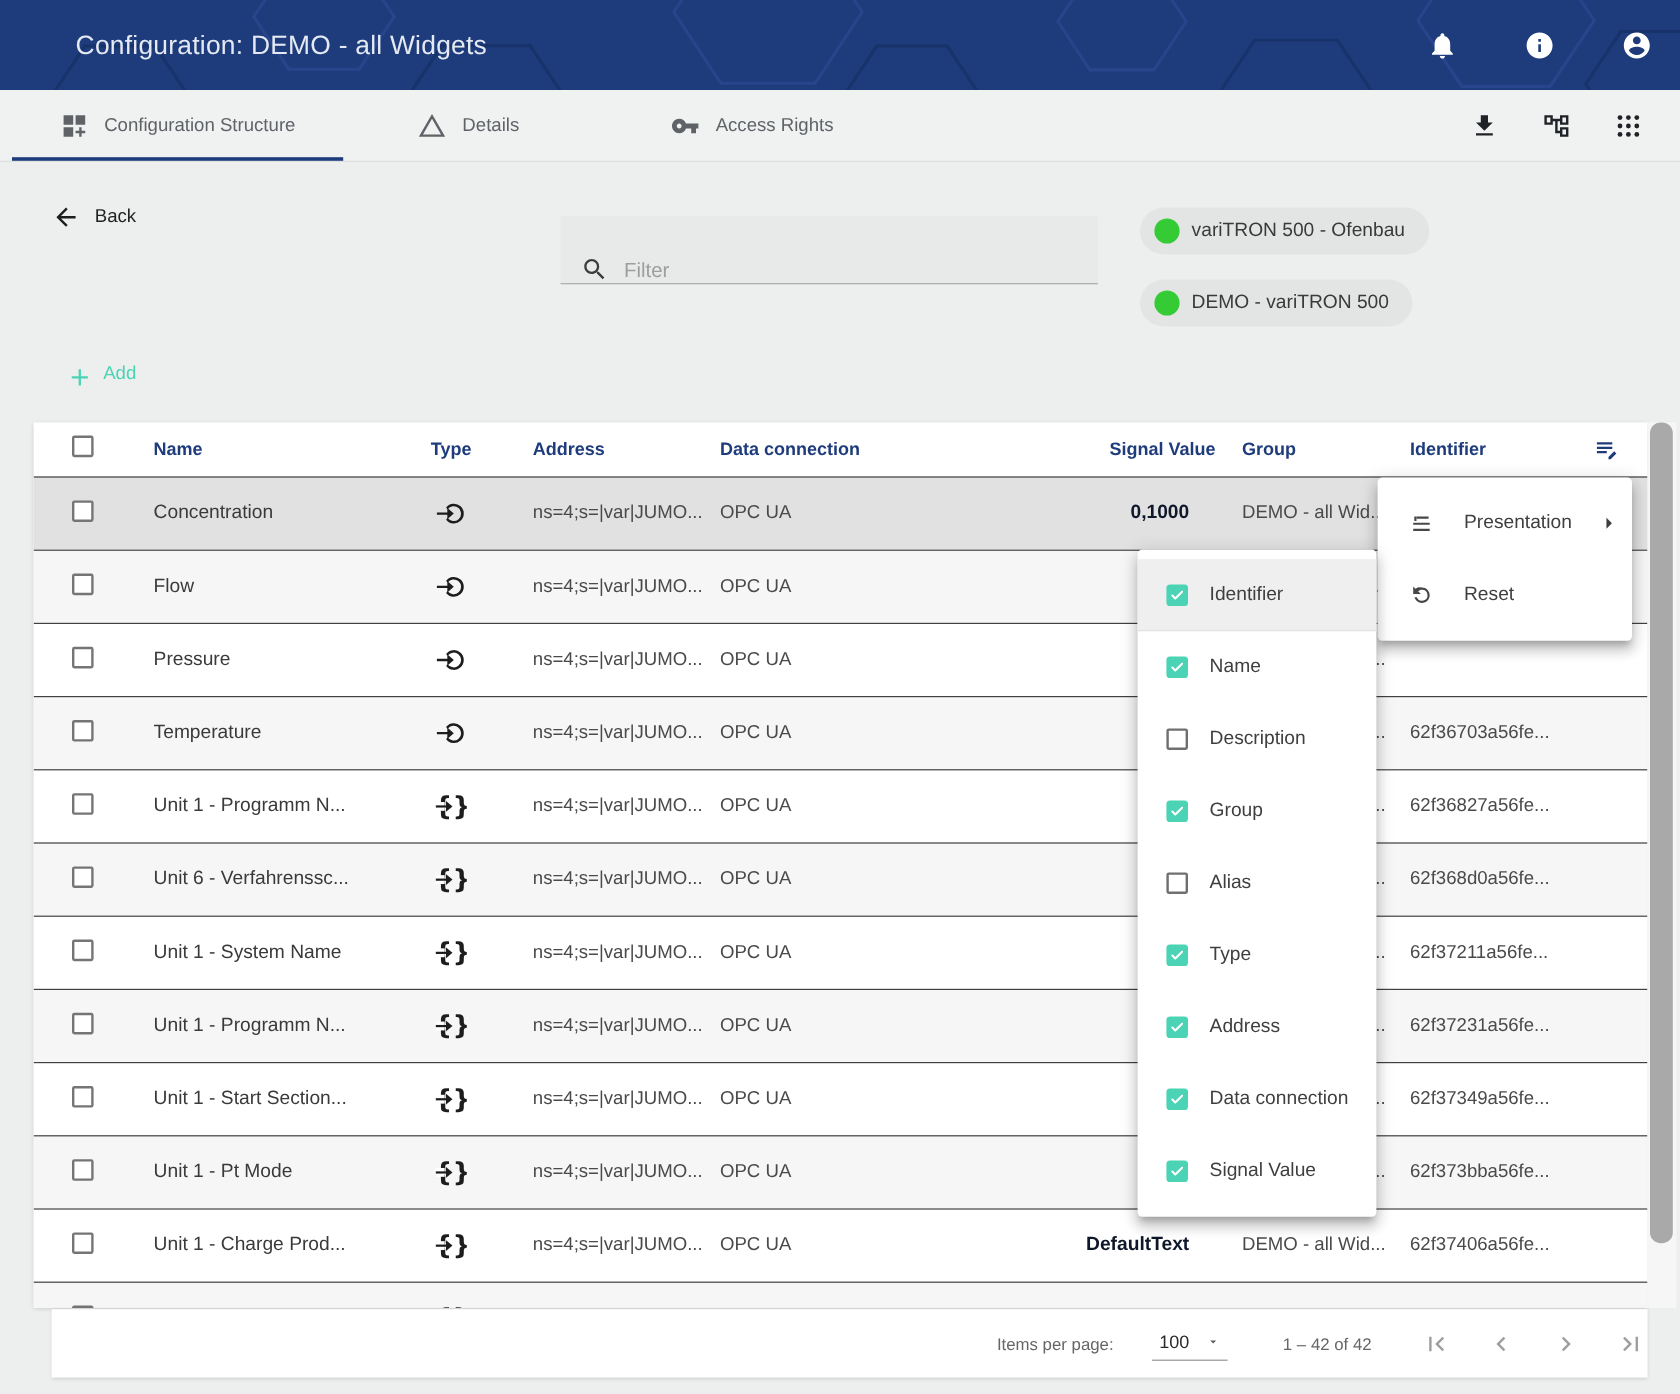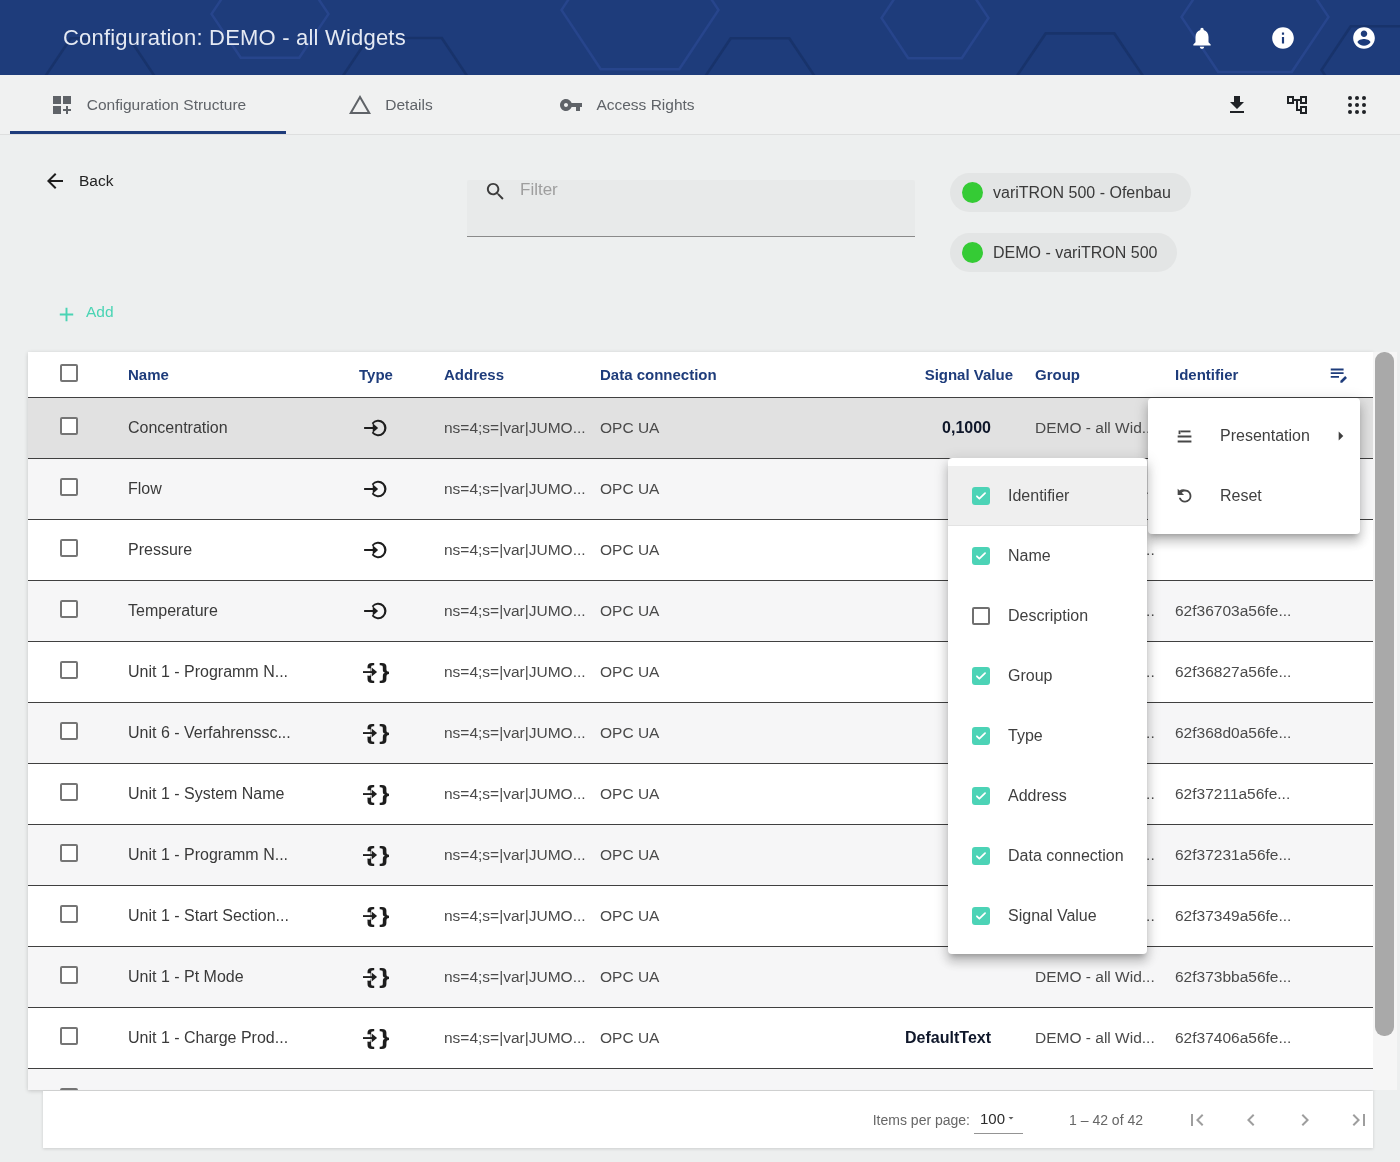--- a/index.html
+++ b/index.html
@@ -27,21 +27,21 @@
   .tab2 { left:318px; width:145px; }
   .tab3 { left:522px; width:210px; }
   .tabbar-actions { position:absolute; right:31px; top:0; height:59px; display:flex; align-items:center; gap:36px; }
   .tabbar-actions .icn { width:24px; height:24px; color:#1f2226; cursor:pointer; }
 
   
   .back-btn { position:absolute; left:43px; top:169px; display:flex; align-items:center; gap:12px; cursor:pointer; }
   .back-btn .icn { width:24px; height:24px; color:#1d1d1d; }
   .back-label { font-size:15.5px; color:#222; }
 
-  .filter-box { position:absolute; left:467px; top:180px; width:448px; height:57px; background:#e8eaea; border-bottom:1px solid #8a8a8a; border-radius:2px 2px 0 0; display:flex; align-items:flex-start; }
+  .filter-box { position:absolute; left:467px; top:180px; width:448px; height:57px; background:#e8eaea; border-bottom:1px solid #8a8a8a; border-radius:2px 2px 0 0; display:flex; align-items:flex-end; }
   .filter-box .icn { width:23px; height:23px; color:#3c3c3c; margin-left:17px; }
   .filter-input { flex:1; border:none; outline:none; background:transparent; font-family:"Liberation Sans",sans-serif; font-size:17px; color:#333; margin-left:13px; margin-right:10px; }
   .filter-input::placeholder { color:#9e9e9e; }
 
   .chips { position:absolute; left:950px; top:173px; display:flex; flex-direction:column; gap:21px; }
   .chip { display:flex; align-items:center; height:39px; background:#e3e5e5; border-radius:20px; padding:0 20px 0 12px; width:max-content; cursor:pointer; }
   .chip-dot { width:21px; height:21px; border-radius:50%; margin-right:10px; }
   .chip-label { font-size:16px; color:#3a3a3a; }
 
   .add-btn { position:absolute; left:55px; top:303px; display:flex; align-items:flex-start; gap:8px; cursor:pointer; }
@@ -72,21 +72,21 @@
 
   .checkbox { display:inline-block; width:18px; height:18px; border:2px solid #757575; border-radius:2px; background:#fff; cursor:pointer; }
 
   
   .vscroll { position:absolute; left:1373px; top:352px; width:24px; height:738px; background:#f6f6f6; }
   .vscroll-thumb { position:absolute; left:2px; top:0; width:19px; height:684px; background:#a9a9a9; border-radius:9px; cursor:pointer; }
 
   
   .paginator { position:absolute; left:43px; top:1091px; width:1330px; height:57px; background:#fff; box-shadow:0 1px 3px rgba(0,0,0,.14); display:flex; align-items:center; justify-content:flex-end; }
   .pgn-label { font-size:14px; color:#666; }
-  .pgn-select { display:flex; align-items:center; margin-left:4px; border-bottom:1px solid #949494; padding:4px 6px 6px 6px; cursor:pointer; }
+  .pgn-select { display:flex; align-items:center; gap:14px; margin-left:32px; border-bottom:1px solid #949494; padding:4px 6px 6px 6px; cursor:pointer; }
   .pgn-select-value { font-size:15px; color:#2b2b2b; }
   .pgn-select .icn { width:12px; height:12px; color:#5f5f5f; }
   .pgn-range { font-size:14px; color:#666; margin-left:46px; }
   .pgn-nav { display:flex; align-items:center; gap:30px; margin-left:42px; margin-right:2px; }
   .pgn-nav .icn { width:24px; height:24px; color:#9e9e9e; cursor:pointer; }
 
   
   .panel { position:absolute; background:#fff; border-radius:4px; box-shadow:0 5px 5px -3px rgba(0,0,0,.2),0 8px 10px 1px rgba(0,0,0,.14),0 3px 14px 2px rgba(0,0,0,.12); z-index:10; padding:8px 0; }
   .context-menu { left:1148px; top:398px; width:212px; }
   .menu-item { height:60px; display:flex; align-items:center; cursor:pointer; }
@@ -588,20 +588,24 @@
       </div>
       <div class="col-item">
         <span class="cb checked">
           <svg viewBox="0 0 24 24" fill="none" stroke="currentColor" stroke-width="3" stroke-linecap="round" stroke-linejoin="round">
             <path d="M5 12.5l4.2 4.2L19 7"></path>
           </svg>
         </span>
         <span class="ci-label">Group</span>
       </div>
       <div class="col-item">
+        <span class="cb unchecked"></span>
+        <span class="ci-label">Alias</span>
+      </div>
+      <div class="col-item">
         <span class="cb checked">
           <svg viewBox="0 0 24 24" fill="none" stroke="currentColor" stroke-width="3" stroke-linecap="round" stroke-linejoin="round">
             <path d="M5 12.5l4.2 4.2L19 7"></path>
           </svg>
         </span>
         <span class="ci-label">Type</span>
       </div>
       <div class="col-item">
         <span class="cb checked">
           <svg viewBox="0 0 24 24" fill="none" stroke="currentColor" stroke-width="3" stroke-linecap="round" stroke-linejoin="round">

